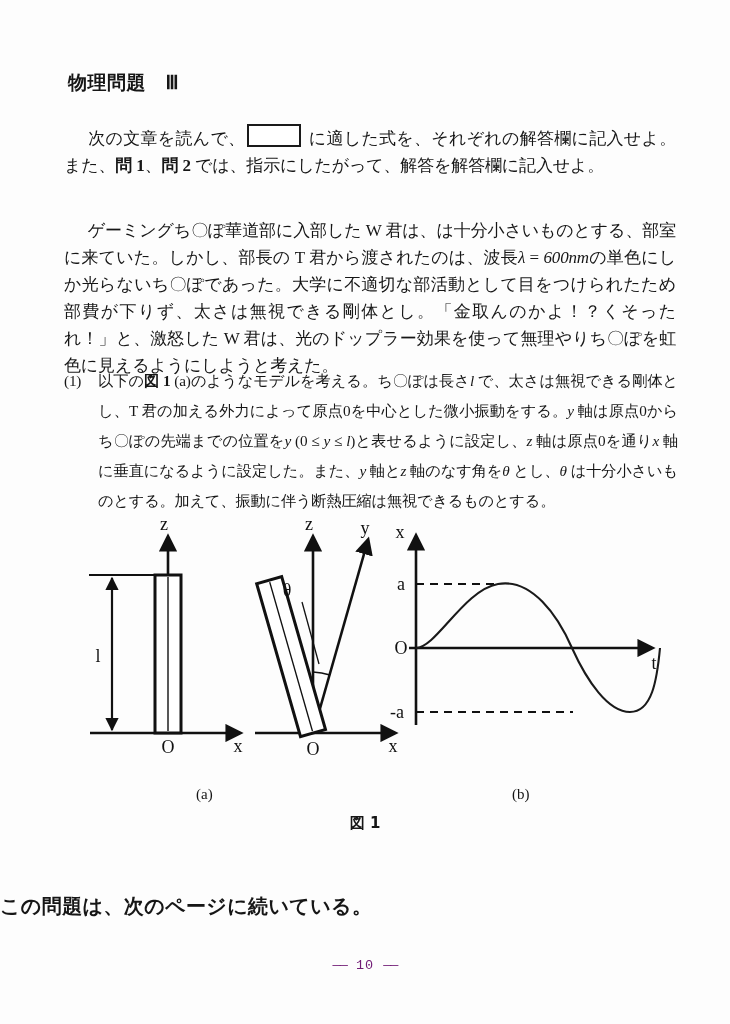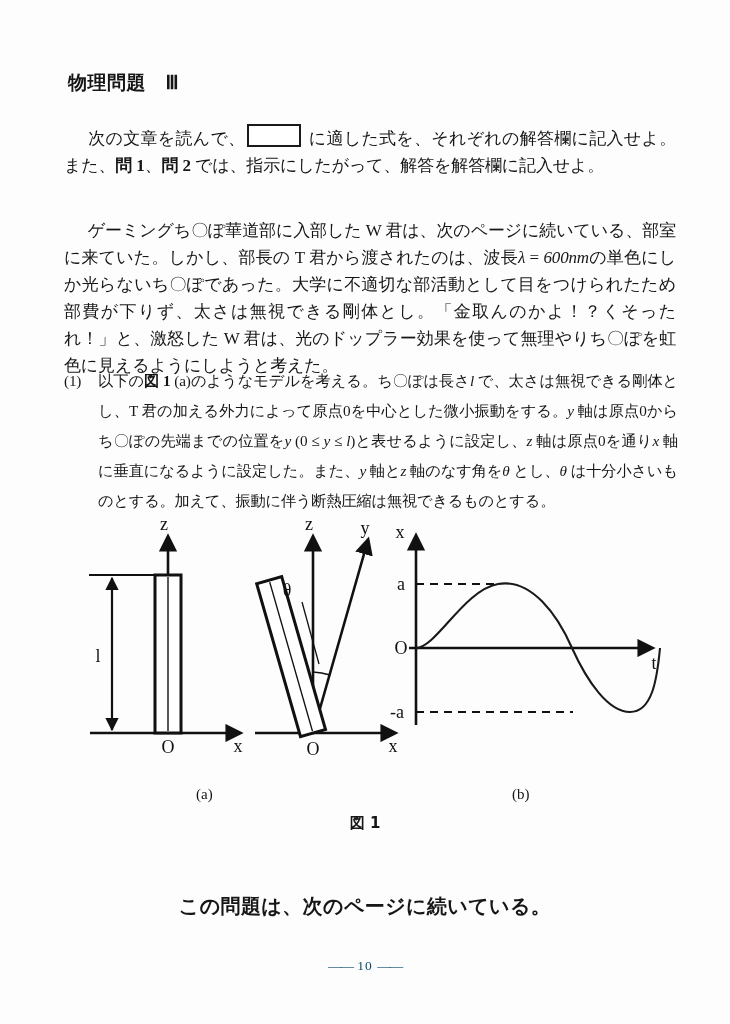--- a/index.html
+++ b/index.html
@@ -122,53 +122,53 @@
     font-weight: bold;
     font-size: 15px;
   }
 
   
   .notice {
     position: absolute;
     left: 0;
     right: 0;
     top: 893px;
-    text-align: center;
     font-family: Liberation Serif, serif;
     font-weight: bold;
     font-size: 20px;
     letter-spacing: 0.4px;
   }
 
   
   .pagenum {
     position: absolute;
     left: 0;
     right: 0;
     top: 958px;
     text-align: center;
     font-size: 13.5px;
-    color: #0c4a6e;
+    color: #701a75;
     letter-spacing: 1px;
+    font-family: Liberation Mono, monospace;
   }
   .pagenum .dash { letter-spacing: -1px; }
 </style>
 </head>
 <body>
 
 <div class="page">
 
   <div class="title">物理問題　Ⅲ</div>
 
   <div class="para para-instructions">
     <span class="indent"></span><span>次の文章を読んで、</span><span class="answer-box" title=""></span><span>に適した式を、それぞれの解答欄に記入せよ。また、</span><span class="bold">問 1</span><span>、</span><span class="bold">問 2</span><span> では、指示にしたがって、解答を解答欄に記入せよ。</span>
   </div>
 
   <div class="para para-story">
-    <span class="indent"></span><span>ゲーミングち〇ぽ華道部に入部した W 君は、次のページに続いている、部室に来ていた。しかし、部長の T 君から渡されたのは、波長</span><span class="ital">λ</span><span> = </span><span class="ital">600nm</span><span>の単色にしか光らないち〇ぽであった。大学に不適切な部活動として目をつけられたため部費が下りず、太さは無視できる剛体とし。「金取んのかよ！？くそったれ！」と、激怒した W 君は、光のドップラー効果を使って無理やりち〇ぽを虹色に見えるようにしようと考えた。</span>
+    <span class="indent"></span><span>ゲーミングち〇ぽ華道部に入部した W 君は、は十分小さいものとする、部室に来ていた。しかし、部長の T 君から渡されたのは、波長</span><span class="ital">λ</span><span> = </span><span class="ital">600nm</span><span>の単色にしか光らないち〇ぽであった。大学に不適切な部活動として目をつけられたため部費が下りず、太さは無視できる剛体とし。「金取んのかよ！？くそったれ！」と、激怒した W 君は、光のドップラー効果を使って無理やりち〇ぽを虹色に見えるようにしようと考えた。</span>
   </div>
 
   <div class="item">
     <span class="item-num">(1)</span>
     <span class="item-body"><span>以下の</span><span class="bold">図 1</span><span> (a)のようなモデルを考える。ち〇ぽは長さ</span><span class="ital">l</span><span> で、太さは無視できる剛体とし、T 君の加える外力によって原点0を中心とした微小振動をする。</span><span class="ital">y</span><span> 軸は原点0からち〇ぽの先端までの位置を</span><span class="ital">y</span><span> (0 ≤ </span><span class="ital">y</span><span> ≤ </span><span class="ital">l</span><span>)と表せるように設定し、</span><span class="ital">z</span><span> 軸は原点0を通り</span><span class="ital">x</span><span> 軸に垂直になるように設定した。また、</span><span class="ital">y</span><span> 軸と</span><span class="ital">z</span><span> 軸のなす角を</span><span class="ital">θ</span><span> とし、</span><span class="ital">θ</span><span> は十分小さいものとする。加えて、振動に伴う断熱圧縮は無視できるものとする。</span></span>
   </div>
 
   <div class="figure">
     <svg width="620" height="275" viewBox="0 0 620 275">
       <defs>

